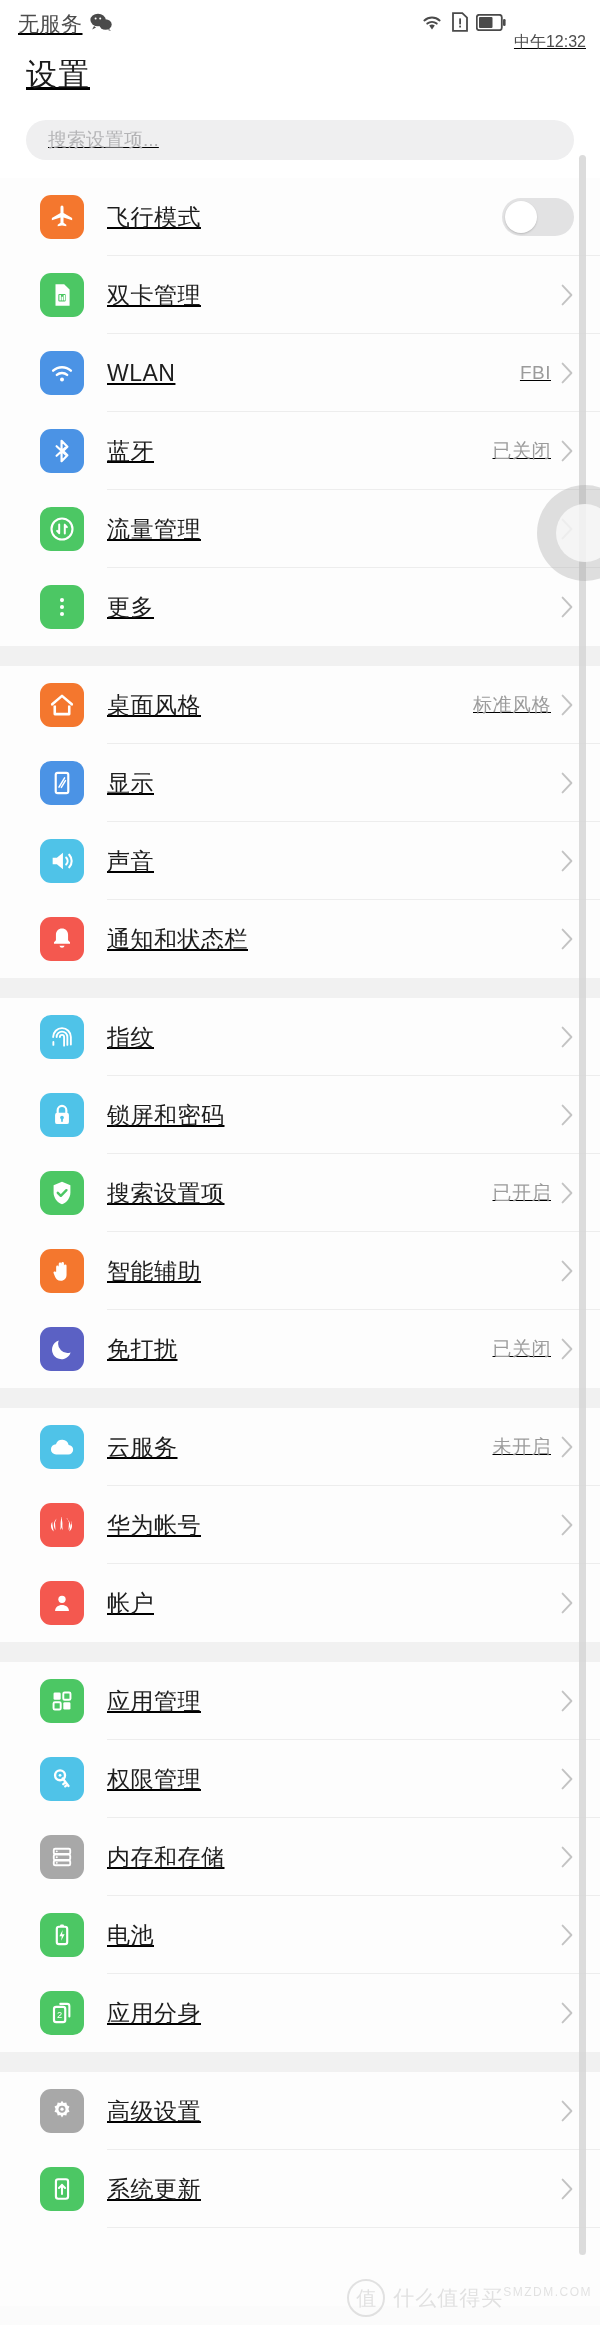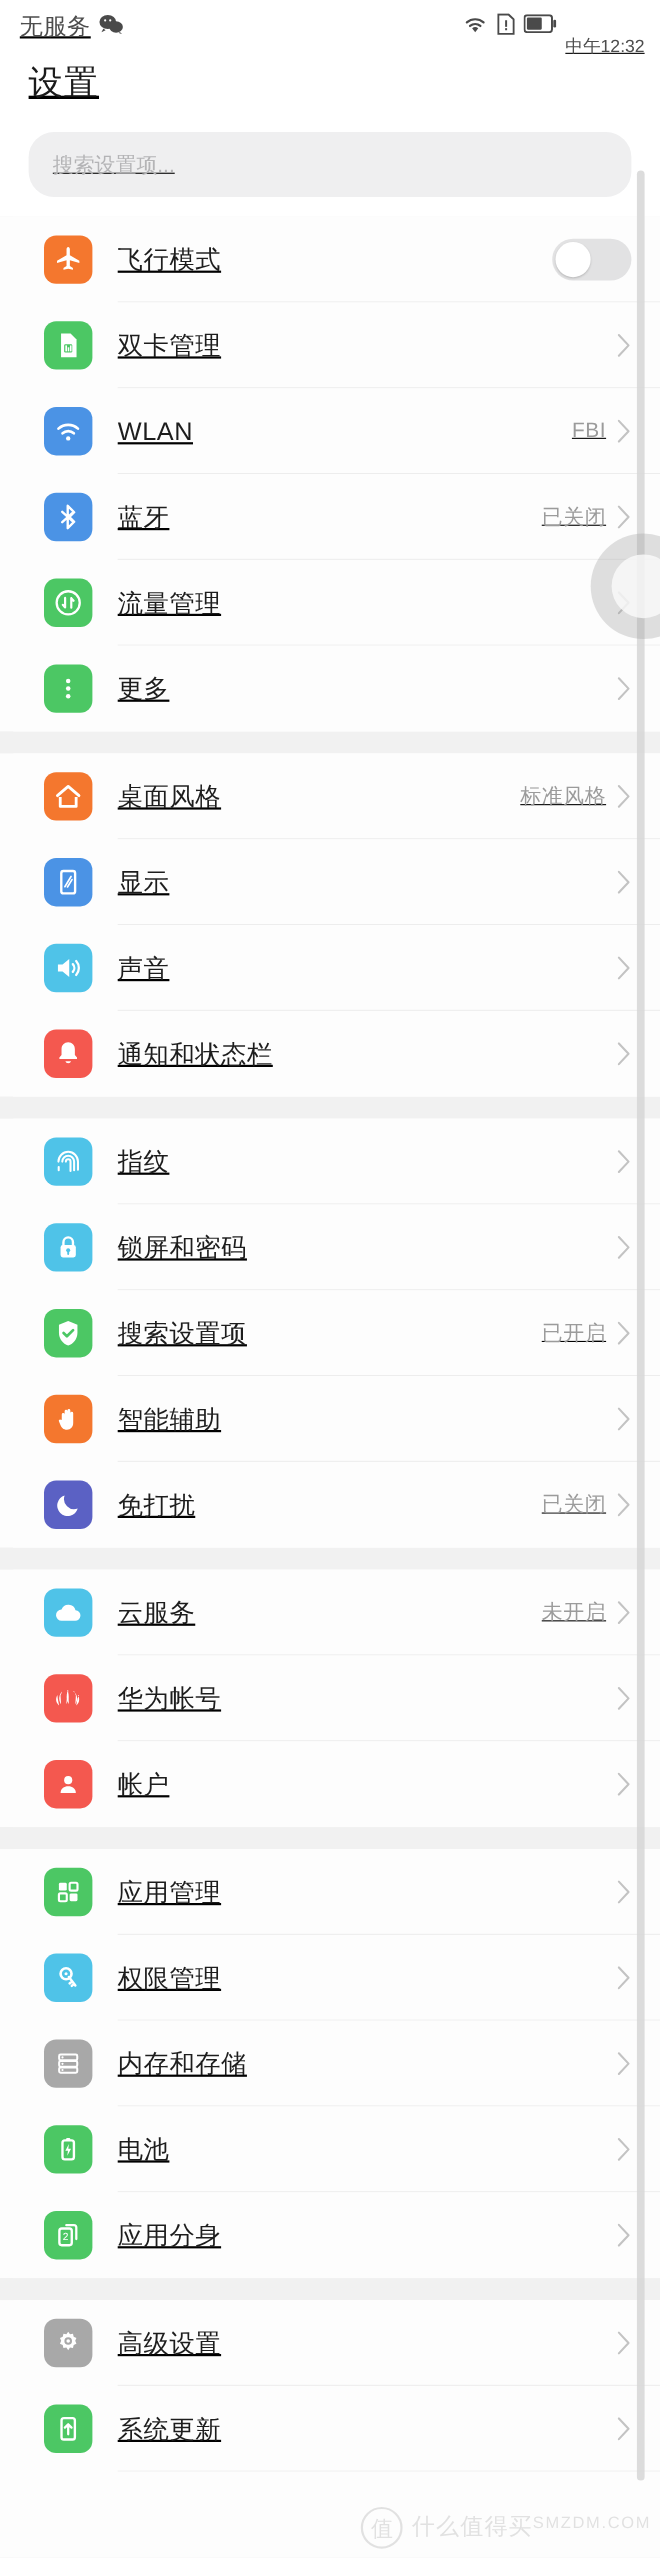--- a/index.html
+++ b/index.html
@@ -27,21 +27,21 @@
   .wechat-ico { display:block; }
   .wifi-ico, .sim-ico, .batt-ico { display:block; }
 
   
   .titlebar { background:#ffffff; padding: 6px 0 16px 26px; }
   .title { font-size: 31px; color: #1b1b1b; letter-spacing: 1px; }
 
   
   .searchwrap { background:#ffffff; padding: 8px 26px 18px 26px; }
   .searchbox {
-    height: 59px; border-radius: 23px; background:#efeff0;
+    height: 40px; border-radius: 23px; background:#efeff0;
     display:flex; align-items:center; padding: 0 22px;
   }
   .searchbox .ph { font-size: 19px; color:#b4b4b6; }
 
   
   .list { background: #f2f2f2; }
   .group { background:#fdfdfd;padding-left:12px; }
   .gap { height: 20px; background:#f1f1f1; }
 
   .row {
@@ -101,21 +101,21 @@
     opacity:.38;
   }
   .wm-circle {
     width:38px; height:38px; border-radius:50%;
     border:2px solid #b6b6b6; color:#b6b6b6;
     display:flex; align-items:center; justify-content:center;
     font-size:20px;
   }
   .wm-text { display:flex; flex-direction:row; line-height:1.12; color:#b6b6b6; }
   .wm-main { font-size:21px; letter-spacing:1px; }
-  .wm-sub { font-size:15px; letter-spacing:1.5px; }
+  .wm-sub { font-size:12px; letter-spacing:1.5px; }
 </style>
 </head>
 <body>
 
 <div class="screen">
 
   <div class="statusbar">
     <div class="sb-left">
       <span class="sb-carrier">无服务</span>
       <span class="wechat-ico">

